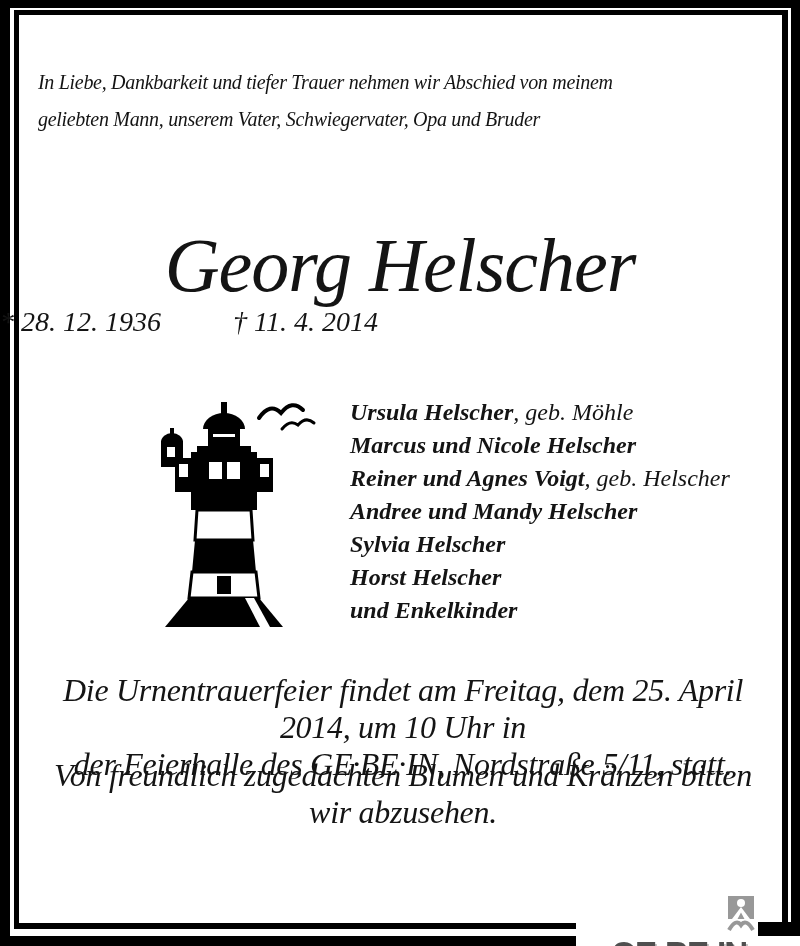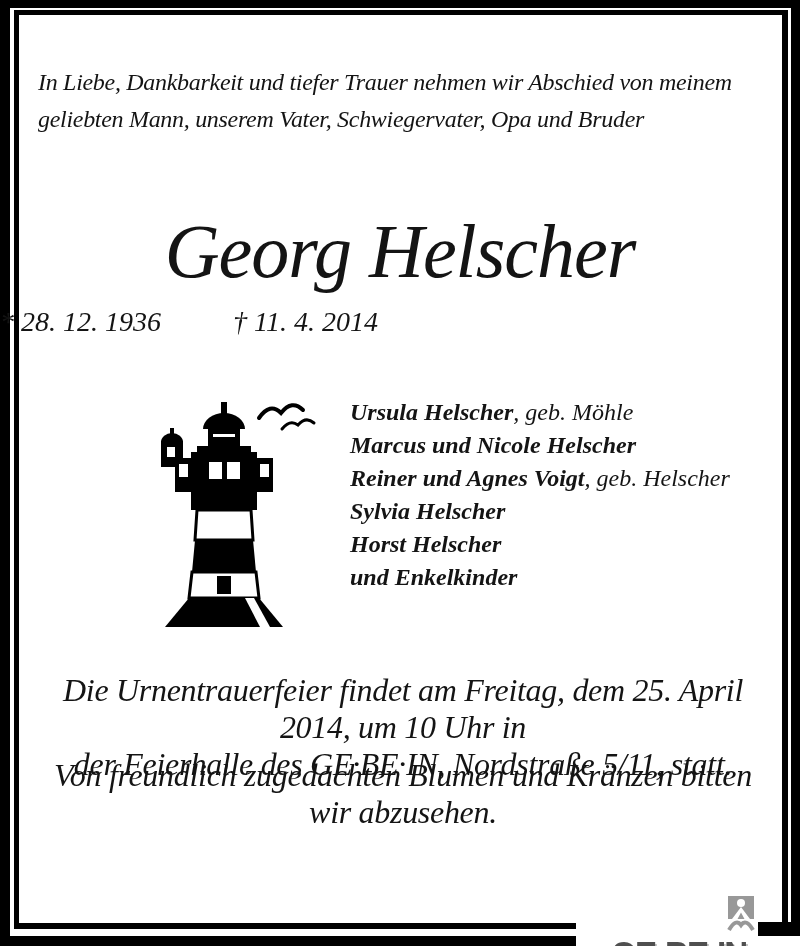--- a/index.html
+++ b/index.html
@@ -27,24 +27,24 @@
   .inner-top    { left: 14px;  top: 10px;  width: 773px; height: 5px; }
   .inner-right  { left: 782px; top: 10px;  width: 6px;   height: 912px; }
   .inner-bottom { left: 14px;  top: 923px; width: 562px; height: 6px; }
   .corner-stub  { left: 756px; top: 922px; width: 44px;  height: 14px; }
 
   
   .script { font-style: italic; letter-spacing: -0.3px; }
 
   .intro {
     position: absolute; left: 38px; top: 64px; width: 730px;
-    font-size: 24px; line-height: 37px; white-space: pre-line;
+    font-size: 20px; line-height: 37px; white-space: pre-line;
   }
   .deceased-name {
-    position: absolute; left: 0; top: 202px; width: 100%;
+    position: absolute; left: 0; top: 216px; width: 100%;
     text-align: center; font-size: 76px; line-height: 1.3;
     font-style: italic; letter-spacing: -1px;
   }
   .dates {
     position: absolute; left: 0; top: 306px; width: 100%;
     display: flex; justify-content: flex-start; gap: 72px;
     font-size: 28px; font-style: italic;
   }
 
   .lighthouse-wrap { position: absolute; left: 133px; top: 396px; }
@@ -140,20 +140,21 @@
 
       <polygon points="56,202 126,202 150,231 32,231" fill="#000"></polygon>
       <polygon points="112,202 121,202 137,231 127,231" fill="#fff"></polygon>
     </svg>
   </div>
 
   <div class="mourners">
     <div><span class="mourner-name">Ursula Helscher</span><span class="mourner-suffix">, geb. Möhle</span></div>
     <div><span class="mourner-name">Marcus und Nicole Helscher</span><span class="mourner-suffix"></span></div>
     <div><span class="mourner-name">Reiner und Agnes Voigt</span><span class="mourner-suffix">, geb. Helscher</span></div>
+    <div><span class="mourner-name">Andree und Mandy Helscher</span><span class="mourner-suffix"></span></div>
     <div><span class="mourner-name">Sylvia Helscher</span><span class="mourner-suffix"></span></div>
     <div><span class="mourner-name">Horst Helscher</span><span class="mourner-suffix"></span></div>
     <div><span class="mourner-name">und Enkelkinder</span><span class="mourner-suffix"></span></div>
   </div>
 
   <div class="para para-funeral script">Die Urnentrauerfeier findet am Freitag, dem 25. April 2014, um 10 Uhr in
 der Feierhalle des GE·BE·IN, Nordstraße 5/11, statt.</div>
   <div class="para para-flowers script">Von freundlich zugedachten Blumen und Kränzen bitten wir abzusehen.</div>
 
   <div class="logo">

